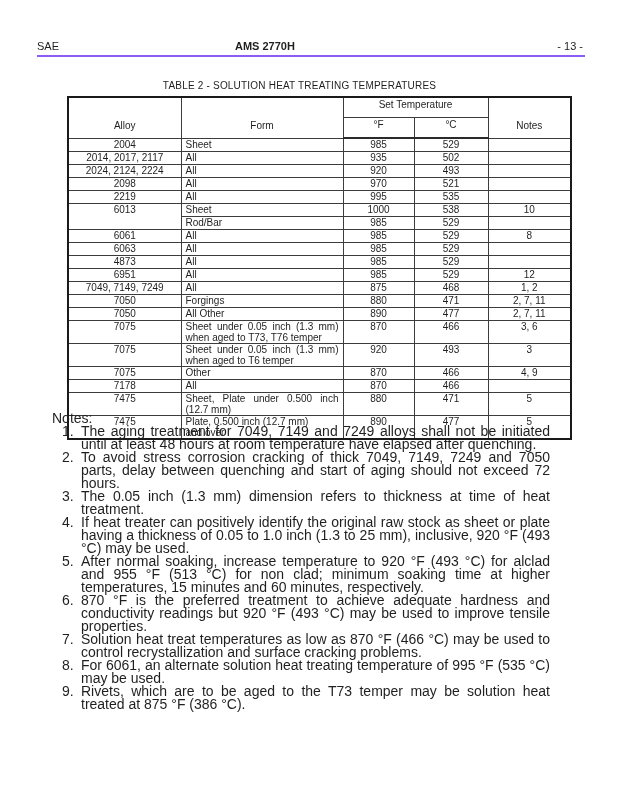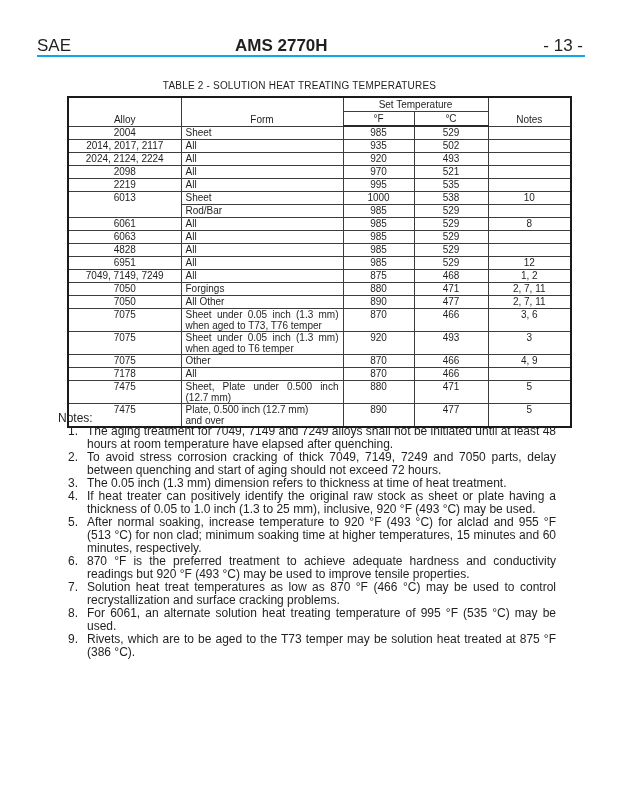--- a/index.html
+++ b/index.html
@@ -8,22 +8,22 @@
     background:#ffffff;
     font-family:"Liberation Sans", sans-serif;
     color:#1f1f1f;
     position:relative;
     overflow:hidden;
   }
 
   
   .doc-header {
     position:absolute; top:39px; left:37px; width:548px; height:16px;
-    border-bottom:2px solid #0ea5e9;
-    font-size:17px; line-height:14px;
+    border-bottom:2px solid #8b5cf6;
+    font-size:11px; line-height:14px;
   }
   .hdr-left  { position:absolute; left:0;   top:0; }
   .hdr-center{ position:absolute; left:198px; top:0;font-weight:bold; }
   .hdr-right { position:absolute; right:2px; top:0; }
 
   
   .table-title {
     position:absolute; top:80px; left:0; width:599px;
     text-align:center; font-size:10px; letter-spacing:0.2px;
   }
@@ -36,32 +36,32 @@
     border:2px solid #1a1a1a;
   }
   .data-table th, .data-table td {
     border:1px solid #3c3c3c;
     padding:0 4px;
     line-height:11px;
     height:12px;
     font-weight:normal;
     overflow:hidden;
   }
-  .data-table thead th { text-align:center; vertical-align:bottom; padding-bottom:1px; }
+  .data-table thead th { text-align:center; vertical-align:bottom; padding-bottom:7px; }
   .data-table thead tr.sub-hdr th { border-bottom:2px solid #2a2a2a; }
   .c-alloy, .c-f, .c-c, .c-notes { text-align:center; vertical-align:top; }
   .c-form {
     text-align:justify; vertical-align:top;
     white-space:pre-line;
   }
 
   
   .notes {
-    position:absolute; left:58px; top:412px; width:498px;
-    font-size:12px; line-height:13px;
+    position:absolute; left:52px; top:412px; width:498px;
+    font-size:14px; line-height:13px;
   }
   .notes-label { }
   .note-row { display:flex; }
   .note-num  { flex:0 0 19px; margin-left:10px; }
   .note-text { flex:1; text-align:justify; }
 </style>
 </head>
 <body>
 
 <div class="page">
@@ -151,21 +151,21 @@
           <td class="c-notes">8</td>
         </tr>
         <tr>
           <td class="c-alloy">6063</td>
           <td class="c-form">All</td>
           <td class="c-f">985</td>
           <td class="c-c">529</td>
           <td class="c-notes"></td>
         </tr>
         <tr>
-          <td class="c-alloy">4828</td>
+          <td class="c-alloy">4873</td>
           <td class="c-form">All</td>
           <td class="c-f">985</td>
           <td class="c-c">529</td>
           <td class="c-notes"></td>
         </tr>
         <tr>
           <td class="c-alloy">6951</td>
           <td class="c-form">All</td>
           <td class="c-f">985</td>
           <td class="c-c">529</td>

